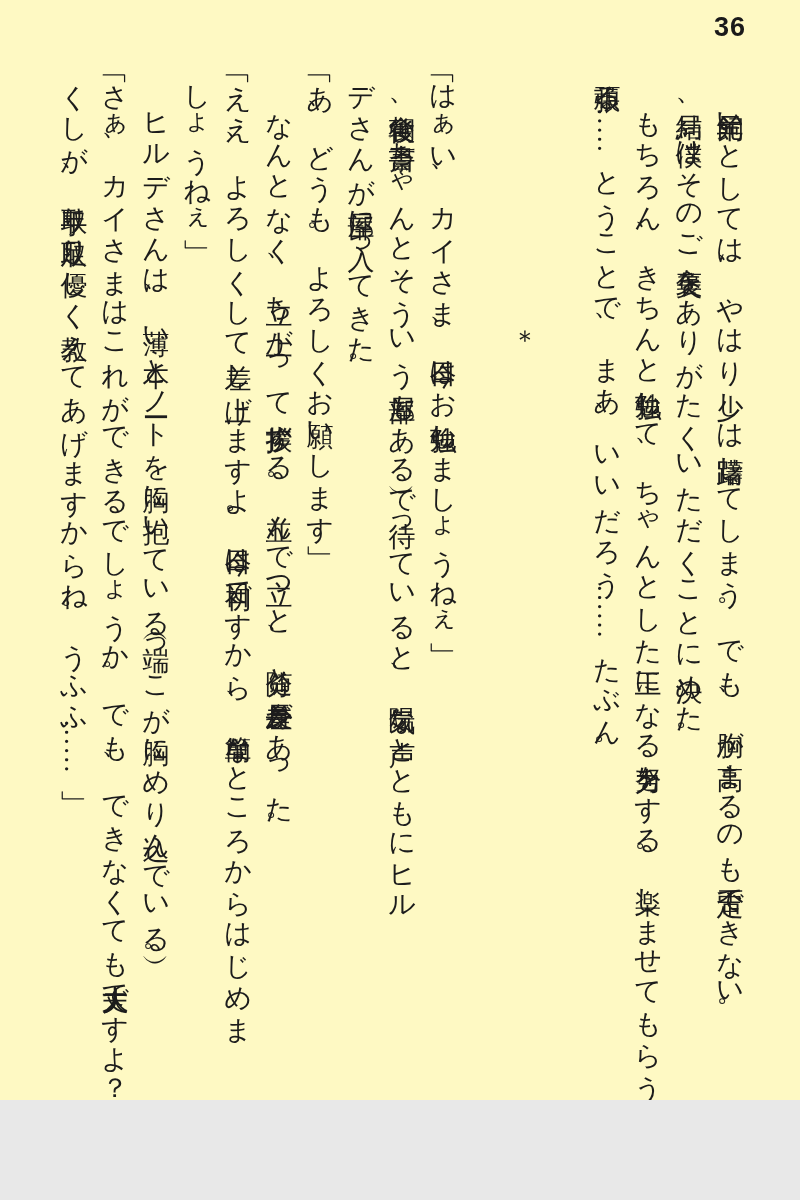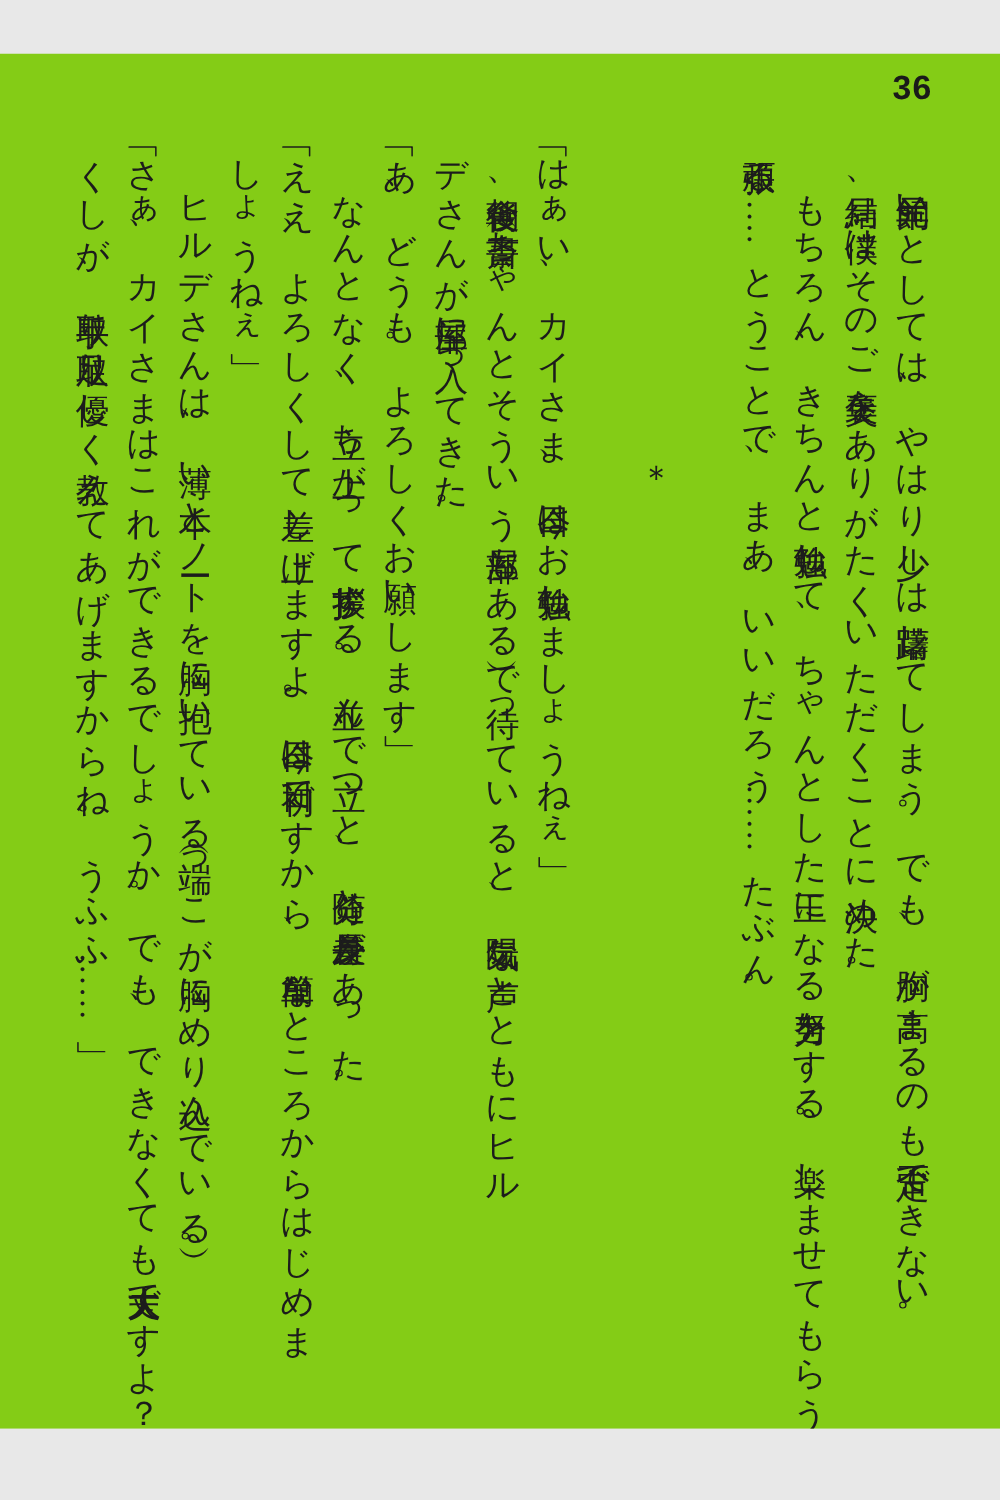--- a/index.html
+++ b/index.html
@@ -4,25 +4,24 @@
 <style>
   html, body {
     margin: 0;
     padding: 0;
     background: #e8e8e8;
   }
   .page {
     position: relative;
     width: 800px;
     height: 1100px;
-    background: #84cc16;
+    background: #fef9c3;
     overflow: hidden;
     color: #1a1a1a;
     font-family: "Liberation Serif", "DejaVu Serif", serif;
-    margin-top: 43px;
   }
   .page-number {
     position: absolute;
     top: 12px;
     left: 714px;
     font-family: "Liberation Sans", "DejaVu Sans", sans-serif;
     font-size: 27px;
     font-weight: 600;
     letter-spacing: 1px;
     color: #1a1a1a;

